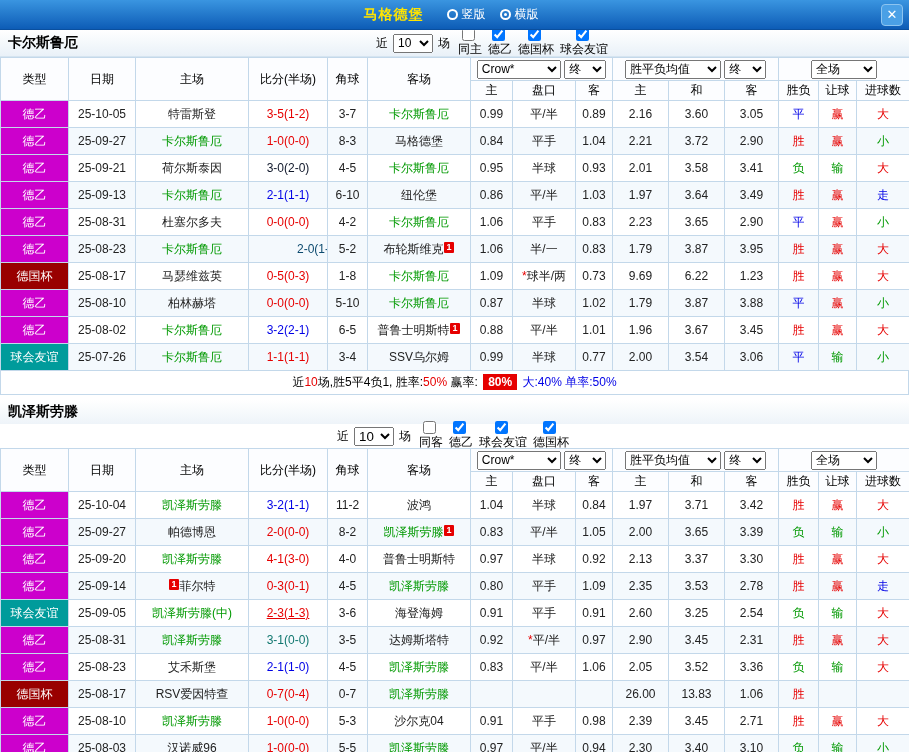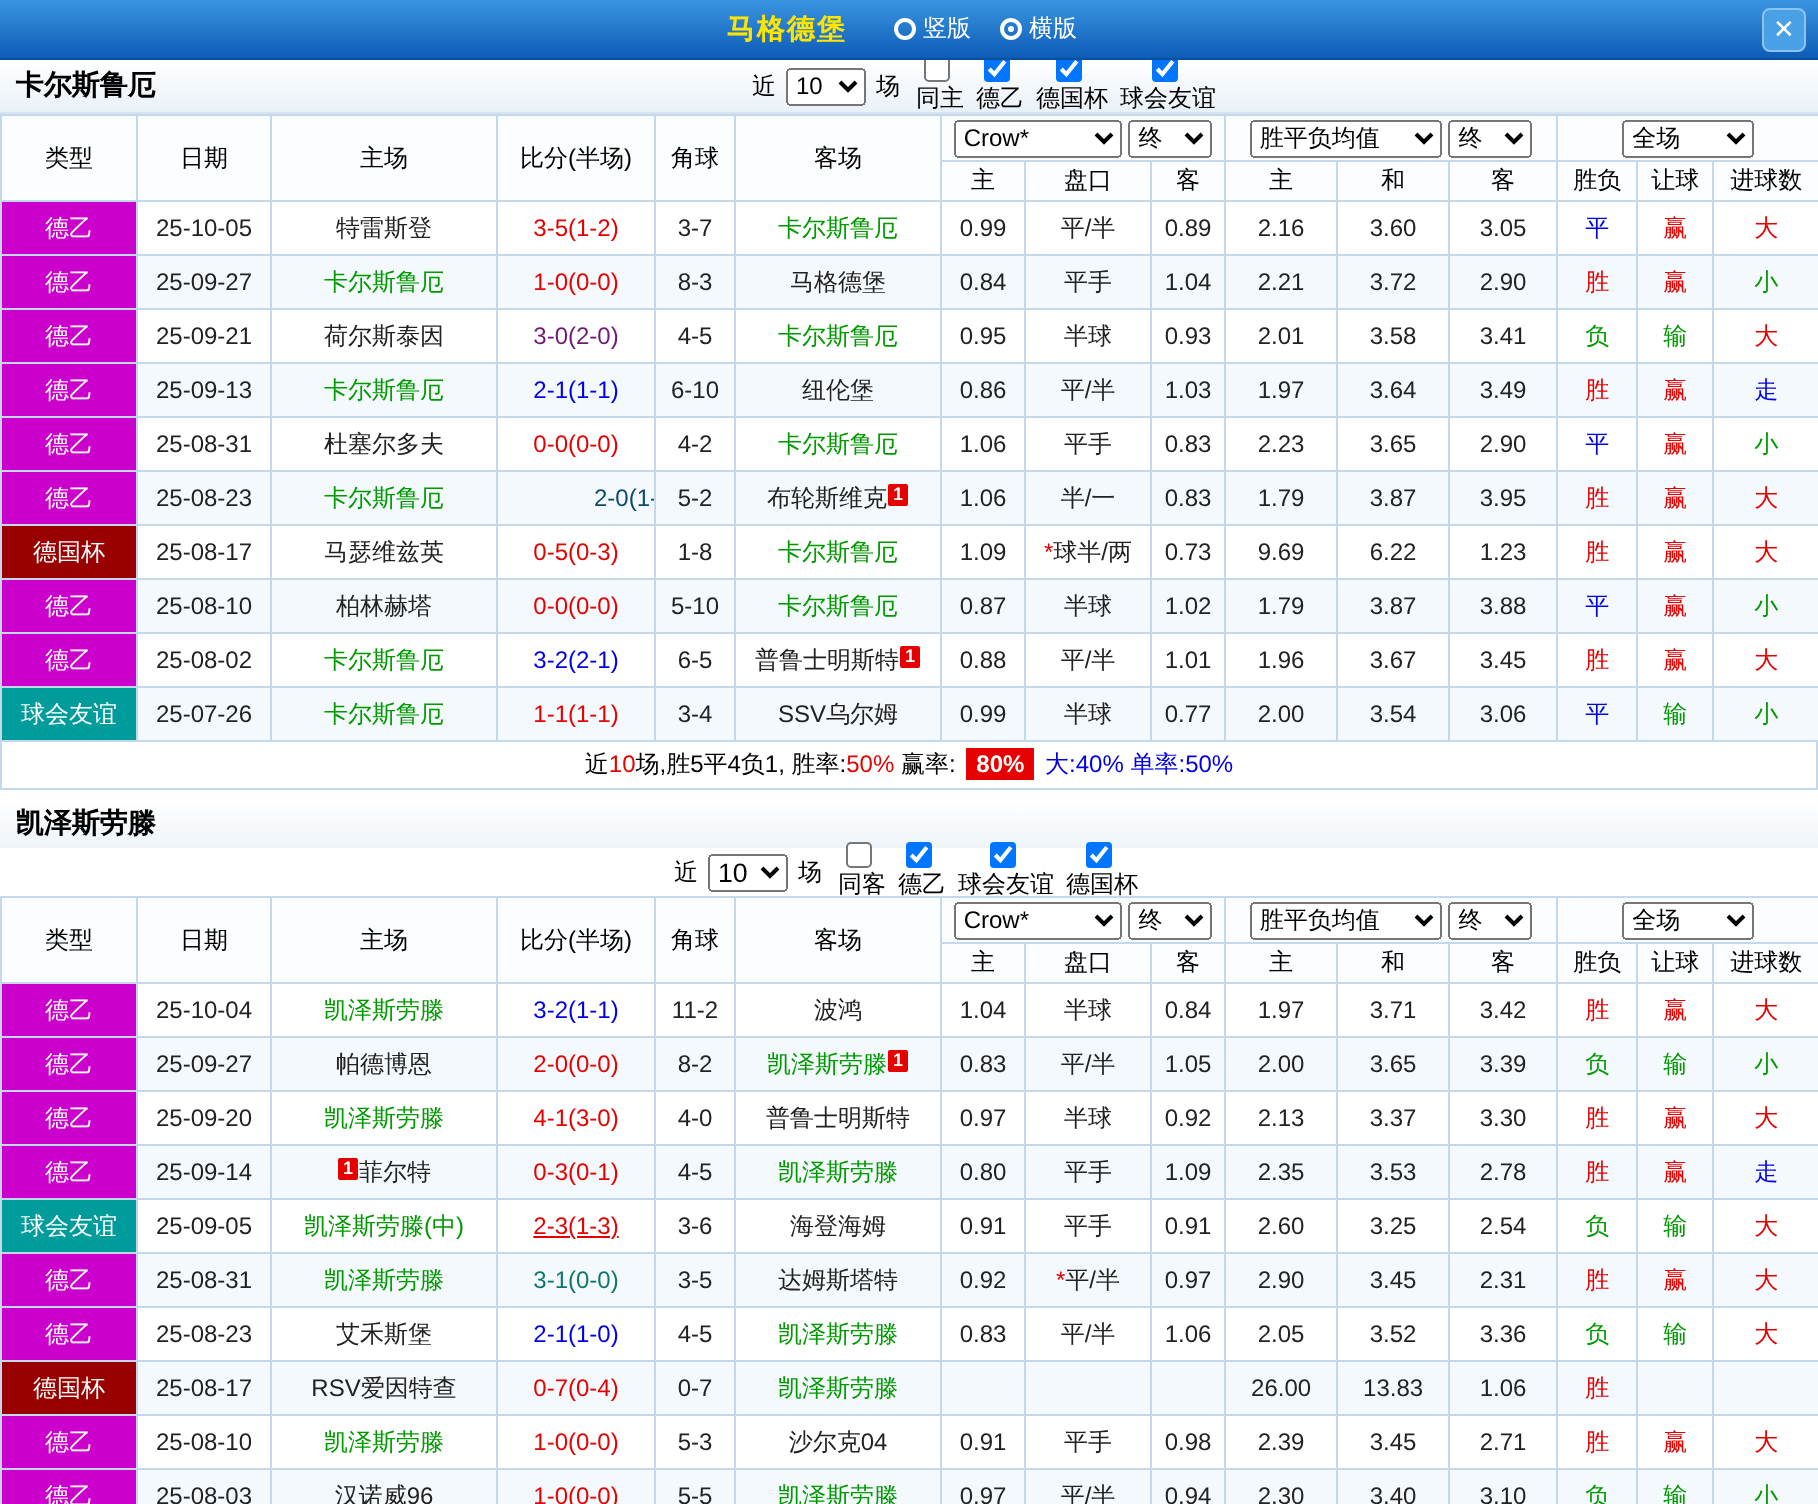--- a/index.html
+++ b/index.html
@@ -177,21 +177,21 @@
         <td>3.72</td>
         <td>2.90</td>
         <td style="color: rgb(230, 0, 0);">胜</td>
         <td style="color: rgb(230, 0, 0);">赢</td>
         <td style="color: rgb(0, 153, 0);">小</td>
       </tr>
       <tr>
         <td class="type-cell" style="background: rgb(204, 0, 204);">德乙</td>
         <td>25-09-21</td>
         <td class="team-td"><span>荷尔斯泰因</span></td>
-        <td style="color: #701a75;">3-0(2-0)</td>
+        <td style="color: #0f172a;">3-0(2-0)</td>
         <td>4-5</td>
         <td class="team-td"><span style="color: rgb(0, 153, 0);">卡尔斯鲁厄</span></td>
         <td>0.95</td>
         <td>半球</td>
         <td>0.93</td>
         <td>2.01</td>
         <td>3.58</td>
         <td>3.41</td>
         <td style="color: rgb(0, 153, 0);">负</td>
         <td style="color: rgb(0, 153, 0);">输</td>

